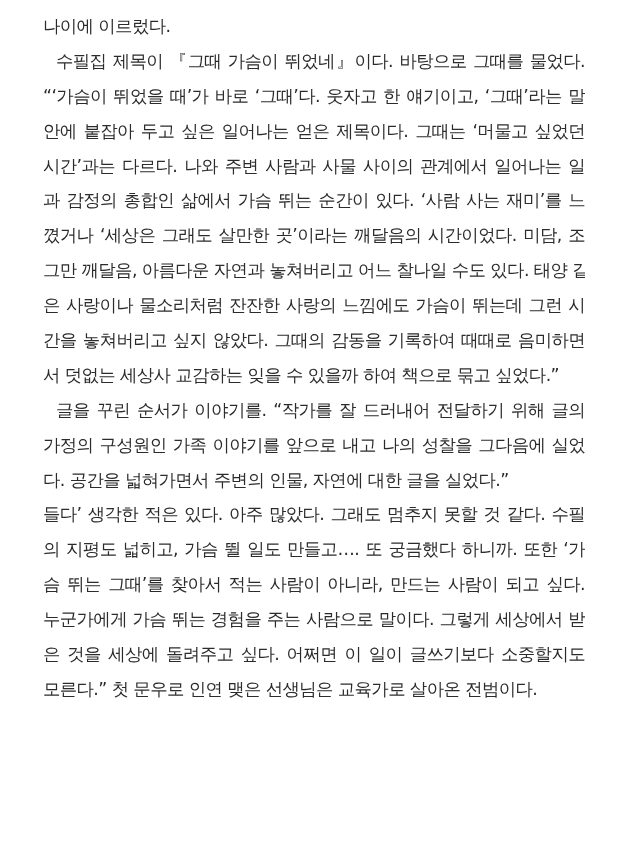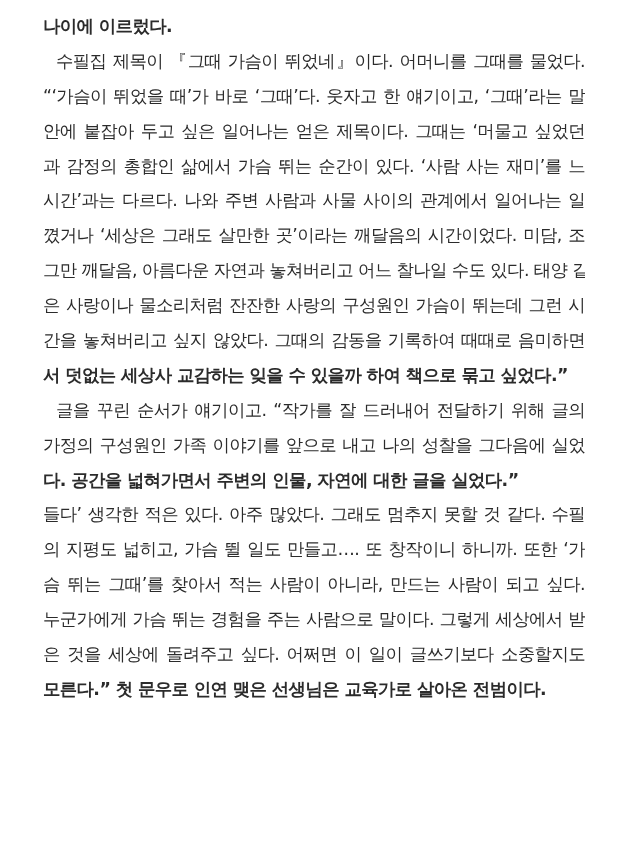--- a/index.html
+++ b/index.html
@@ -28,56 +28,55 @@
       display: block;
       height: 34.9px;
       line-height: 34.9px;
       white-space: nowrap;
       text-align: justify;
       text-align-last: justify;
       overflow: hidden;
     }
     .line.last {
       text-align-last: left;
-      font-weight: bold;
     }
     .line.indent {
       padding-left: 13px;
     }
   </style>
 </head>
 <body>
 
 <div class="page">
 
   <div>
     <span class="line last">나이에 이르렀다.</span>
   </div>
 
   <div>
-    <span class="line indent">수필집 제목이 『그때 가슴이 뛰었네』이다. 어머니를 그때를 물었다.</span>
+    <span class="line indent">수필집 제목이 『그때 가슴이 뛰었네』이다. 바탕으로 그때를 물었다.</span>
     <span class="line">“‘가슴이 뛰었을 때’가 바로 ‘그때’다. 웃자고 한 얘기이고, ‘그때’라는 말</span>
     <span class="line">안에 붙잡아 두고 싶은 일어나는 얻은 제목이다. 그때는 ‘머물고 싶었던</span>
+    <span class="line">시간’과는 다르다. 나와 주변 사람과 사물 사이의 관계에서 일어나는 일</span>
     <span class="line">과 감정의 총합인 삶에서 가슴 뛰는 순간이 있다. ‘사람 사는 재미’를 느</span>
-    <span class="line">시간’과는 다르다. 나와 주변 사람과 사물 사이의 관계에서 일어나는 일</span>
     <span class="line">꼈거나 ‘세상은 그래도 살만한 곳’이라는 깨달음의 시간이었다. 미담, 조</span>
     <span class="line">그만 깨달음, 아름다운 자연과 놓쳐버리고 어느 찰나일 수도 있다. 태양 같</span>
-    <span class="line">은 사랑이나 물소리처럼 잔잔한 사랑의 구성원인 가슴이 뛰는데 그런 시</span>
+    <span class="line">은 사랑이나 물소리처럼 잔잔한 사랑의 느낌에도 가슴이 뛰는데 그런 시</span>
     <span class="line">간을 놓쳐버리고 싶지 않았다. 그때의 감동을 기록하여 때때로 음미하면</span>
     <span class="line last">서 덧없는 세상사 교감하는 잊을 수 있을까 하여 책으로 묶고 싶었다.”</span>
   </div>
 
   <div>
-    <span class="line indent">글을 꾸린 순서가 얘기이고. “작가를 잘 드러내어 전달하기 위해 글의</span>
+    <span class="line indent">글을 꾸린 순서가 이야기를. “작가를 잘 드러내어 전달하기 위해 글의</span>
     <span class="line">가정의 구성원인 가족 이야기를 앞으로 내고 나의 성찰을 그다음에 실었</span>
     <span class="line last">다. 공간을 넓혀가면서 주변의 인물, 자연에 대한 글을 실었다.”</span>
   </div>
 
   <div>
     <span class="line">들다’ 생각한 적은 있다. 아주 많았다. 그래도 멈추지 못할 것 같다. 수필</span>
-    <span class="line">의 지평도 넓히고, 가슴 뛸 일도 만들고…. 또 창작이니 하니까. 또한 ‘가</span>
+    <span class="line">의 지평도 넓히고, 가슴 뛸 일도 만들고…. 또 궁금했다 하니까. 또한 ‘가</span>
     <span class="line">슴 뛰는 그때’를 찾아서 적는 사람이 아니라, 만드는 사람이 되고 싶다.</span>
     <span class="line">누군가에게 가슴 뛰는 경험을 주는 사람으로 말이다. 그렇게 세상에서 받</span>
     <span class="line">은 것을 세상에 돌려주고 싶다. 어쩌면 이 일이 글쓰기보다 소중할지도</span>
     <span class="line last">모른다.” 첫 문우로 인연 맺은 선생님은 교육가로 살아온 전범이다.</span>
   </div>
 
 </div>
 
 </body></html>

